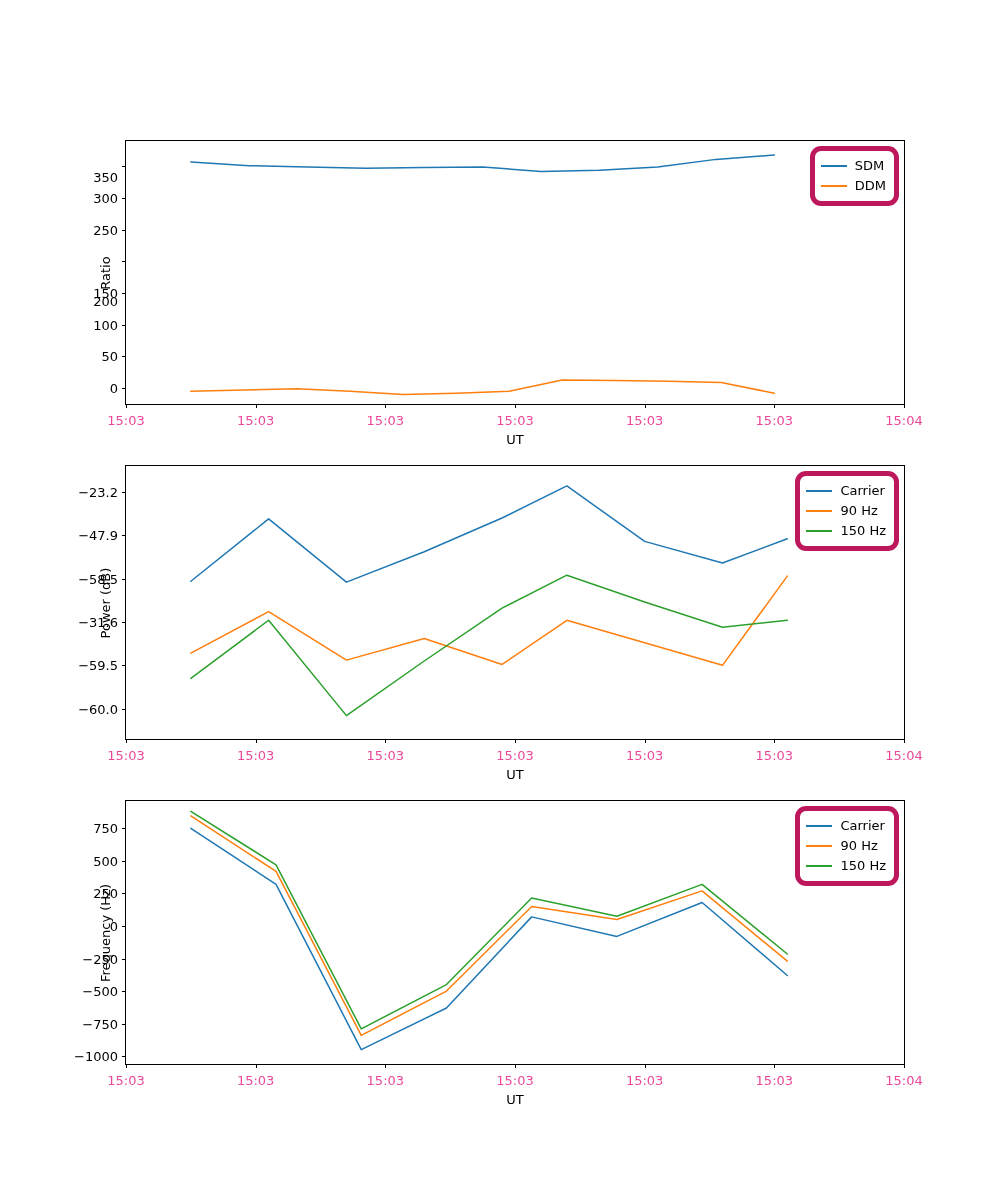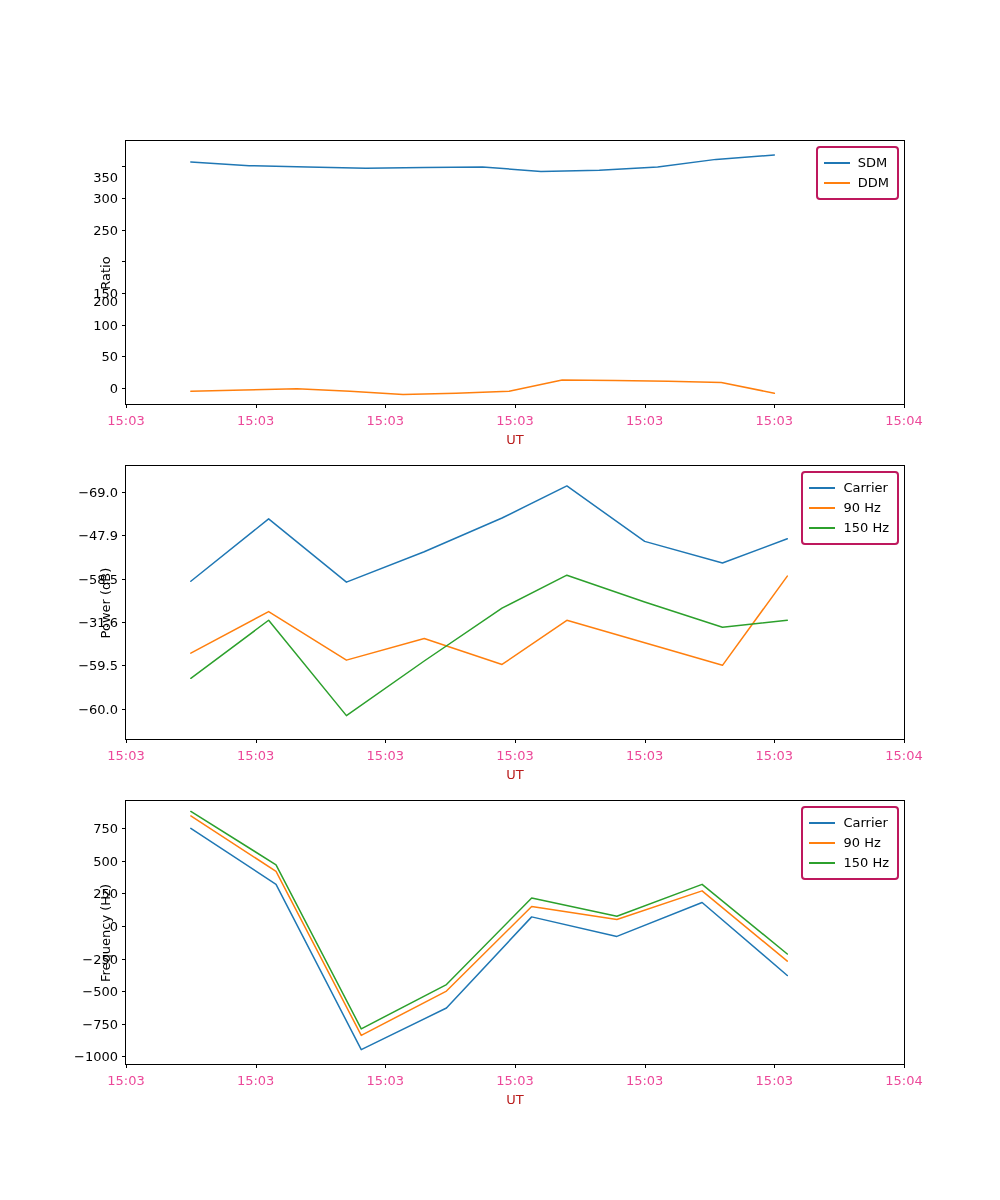--- a/index.html
+++ b/index.html
@@ -46,21 +46,21 @@
     font-size: 13px;
     color: #000;
     transform-origin: 50% 50%;
     white-space: nowrap;
   }
   .xlabel {
     position: absolute;
     width: 100%;
     text-align: center;
     font-size: 13px;
-    color: #b91c1c;
+    color: #000000;
     left: 0;
   }
   .tick-label-x {
     position: absolute;
     font-size: 13px;
     color: #ec4899;
     text-align: center;
     transform: translateX(-50%);
     white-space: nowrap;
   }
@@ -81,23 +81,23 @@
   }
   .tick-y {
     position: absolute;
     height: 1px;
     width: 4px;
     background: #000;
     left: -4px;
   }
   .legend {
     position: absolute;
-    border: 2px solid #be185d;
+    border: 5px solid #be185d;
     background: rgba(255,255,255,0.85);
-    border-radius: 4px;
+    border-radius: 11px;
     padding: 5px 8px 5px 6px;
     font-size: 13px;
     line-height: 20px;
   }
   .legend-row {
     display: flex;
     align-items: center;
     white-space: nowrap;
   }
   .legend-swatch {
@@ -189,21 +189,21 @@
         <div class="tick-label-y" style="top: 242.667px; left: -70px; width: 62px;">−60.0</div>
         <div class="tick-y" style="top: 199.333px;"></div>
         <div class="tick-label-y" style="top: 199.333px; left: -70px; width: 62px;">−59.5</div>
         <div class="tick-y" style="top: 156px;"></div>
         <div class="tick-label-y" style="top: 156px; left: -70px; width: 62px;">−31.6</div>
         <div class="tick-y" style="top: 112.667px;"></div>
         <div class="tick-label-y" style="top: 112.667px; left: -70px; width: 62px;">−58.5</div>
         <div class="tick-y" style="top: 69.3333px;"></div>
         <div class="tick-label-y" style="top: 69.3333px; left: -70px; width: 62px;">−47.9</div>
         <div class="tick-y" style="top: 26px;"></div>
-        <div class="tick-label-y" style="top: 26px; left: -70px; width: 62px;">−69.0</div>
+        <div class="tick-label-y" style="top: 26px; left: -70px; width: 62px;">−23.2</div>
       </div>
     <div class="ylabel" style="left:-90px; top:50%; width:140px; text-align:center; transform:translateY(-50%) rotate(-90deg);">Power (dB)</div>
     <div class="xlabel" style="bottom:-42px;">UT</div>
     <div class="legend" id="legend2" style="right:6px; top:6px;">
         <div class="legend-row">
           <span class="legend-swatch" style="background: rgb(31, 119, 180);"></span>
           <span>Carrier</span>
         </div>
         <div class="legend-row">
           <span class="legend-swatch" style="background: rgb(255, 127, 14);"></span>

